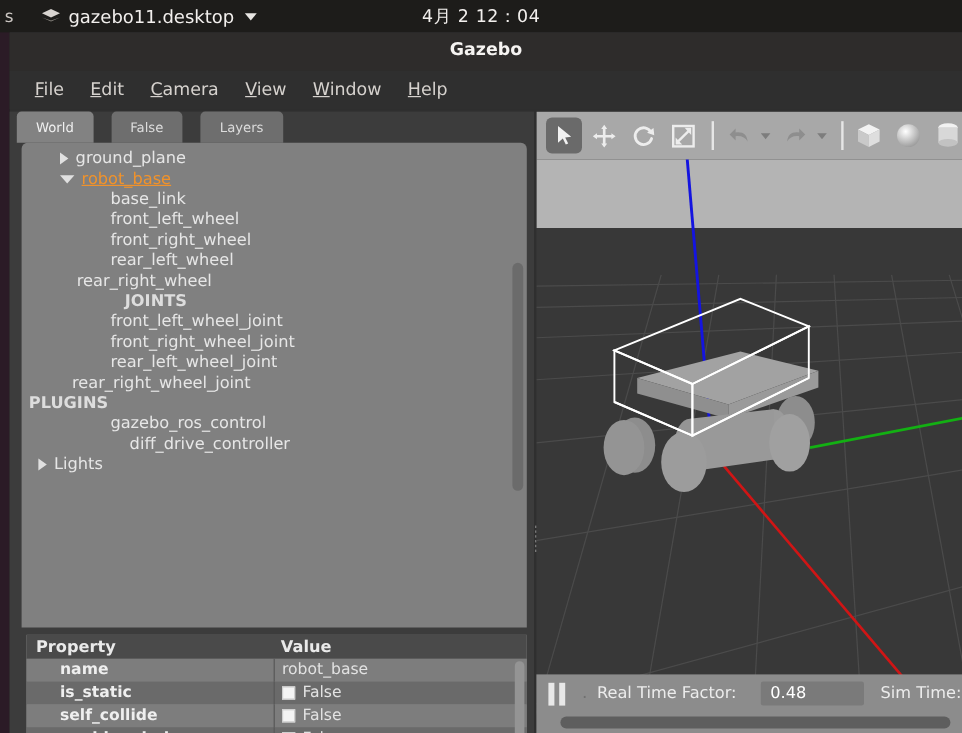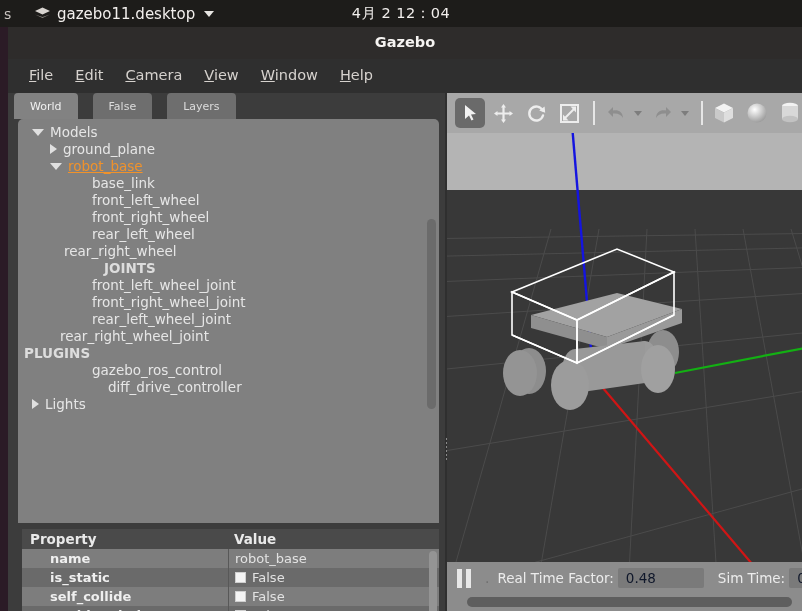--- a/index.html
+++ b/index.html
@@ -174,22 +174,22 @@
   .statusbar {
     position: absolute; left: 447px; bottom: 0; width: 355px; height: 49px;
     background: #8c8c8c;
   }
   .status-inner { display: flex; align-items: center; height: 32px; padding-left: 10px; }
   .pause-btn { display: flex; gap: 4px; margin-right: 14px; flex: none; }
   .pause-btn i { display: block; width: 5px; height: 19px; background: #e8e8e8; }
   .dot-sep { color: #707070; font-size: 14px; margin-right: 8px; }
   .status-label { font-size: 13.5px; color: #ececec; white-space: nowrap; }
   .status-field {
-    background: #7a7a7a; color: #0f172a; font-size: 13.5px;
-    padding: 2px 8px; margin-left: 4px; border-radius: 2px;
+    background: #7a7a7a; color: #ffffff; font-size: 13.5px;
+    padding: 2px 8px; margin-left: 20px; border-radius: 2px;
     min-width: 86px; white-space: nowrap;
   }
   .status-progress {
     position: absolute; left: 20px; bottom: 4px; width: 325px; height: 10px;
     background: #5e5e5e; border-radius: 5px;
   }
 </style>
 </head>
 <body>
 
@@ -229,24 +229,20 @@
   <div class="leftpanel">
 
     <div class="tabrow" id="tabrow">
         <div class="tab active">World</div>
         <div class="tab">False</div>
         <div class="tab">Layers</div>
       </div>
 
     <div class="treebox">
       <div class="tree" id="tree">
-          <div class="tree-row" style="padding-left: 14px;">
-            <span class="tw-arrow open"></span>
-            <span class="tree-label">Models</span>
-          </div>
           <div class="tree-row" style="padding-left: 32px;">
             <span class="tw-arrow"></span>
             <span class="tree-label">ground_plane</span>
           </div>
           <div class="tree-row" style="padding-left: 32px;">
             <span class="tw-arrow open"></span>
             <span class="tree-label sel">robot_base</span>
           </div>
           <div class="tree-row" style="padding-left: 68px;">
             <span class="tw-spacer"></span>

